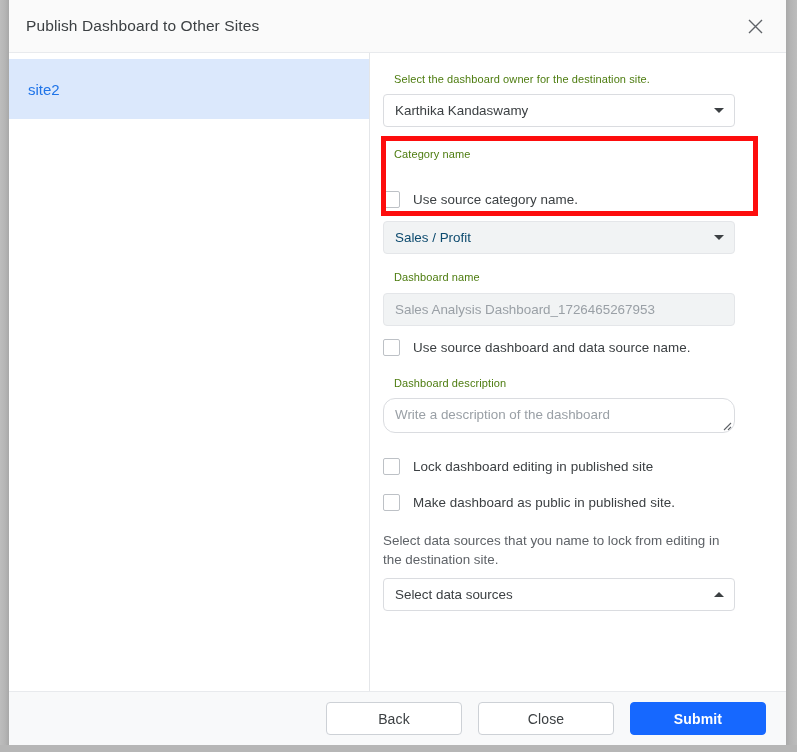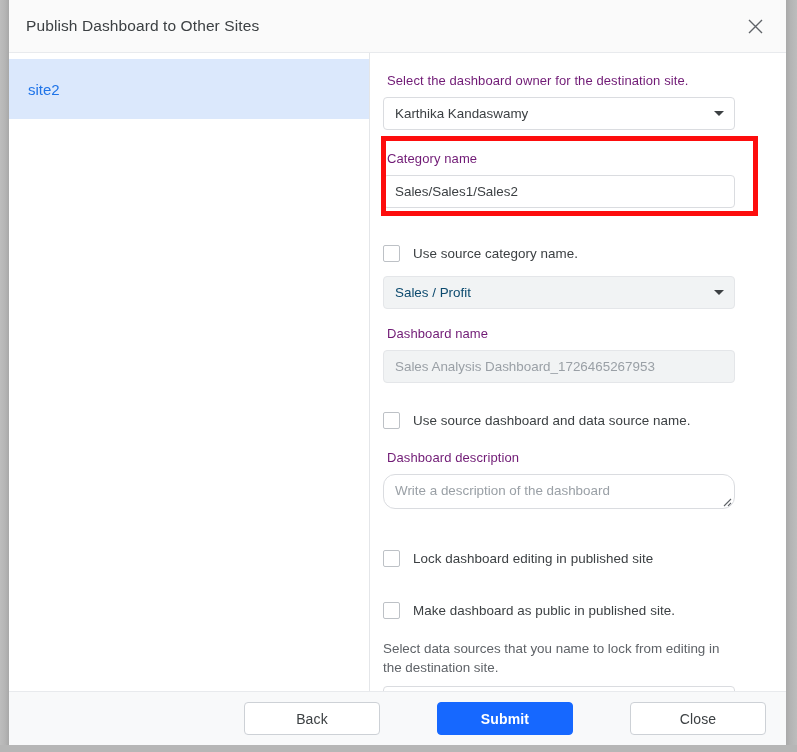--- a/index.html
+++ b/index.html
@@ -120,23 +120,23 @@
 
   .content {
     flex: 1;
     padding: 19px 30px 10px 13px;
     box-sizing: border-box;
     overflow: hidden;
     position: relative;
   }
 
   .field-label {
-    font-size: 13px;
-    color: #701a75;
-    margin: 0 0 7px 4px;
+    font-size: 11px;
+    color: #4d7c0f;
+    margin: 0 0 7px 11px;
     line-height: 1.38;
     letter-spacing: 0.1px;
   }
 
   .control {
     width: 352px;
     height: 33px;
     box-sizing: border-box;
     border: 1px solid #dadce0;
     border-radius: 4px;
@@ -176,21 +176,20 @@
   .spacer-8  { height: 8px; }
   .spacer-14 { height: 14px; }
   .spacer-16 { height: 16px; }
   .spacer-20 { height: 20px; }
 
   .check-row {
     display: flex;
     align-items: center;
     height: 28px;
     cursor: pointer;
-    margin-top: 16px;
   }
   .checkbox {
     width: 17px; height: 17px;
     border: 1px solid #bdc1c6;
     border-radius: 2px;
     background: #ffffff;
     box-sizing: border-box;
     flex: 0 0 auto;
   }
   .check-label {
@@ -259,21 +258,20 @@
     height: 33px;
     min-width: 136px;
     border-radius: 4px;
     font-size: 14px;
     display: flex;
     align-items: center;
     justify-content: center;
     cursor: pointer;
     box-sizing: border-box;
     letter-spacing: 0.15px;
-    margin-left: 41px;
   }
   .btn.secondary {
     background: #ffffff;
     border: 1px solid #cdd1d6;
     color: #3c4043;
   }
   .btn.primary {
     background: #1668ff;
     border: 1px solid #1668ff;
     color: #ffffff;
@@ -314,23 +312,20 @@
 
         <div class="field-label">Select the dashboard owner for the destination site.</div>
         <div class="control select">
           <span class="value">Karthika Kandaswamy</span>
           <span class="caret down"></span>
         </div>
 
         <div class="spacer-20"></div>
 
         <div class="field-label">Category name</div>
-        <div class="control">
-          <span class="value">Sales/Sales1/Sales2</span>
-        </div>
 
         <div class="spacer-16"></div>
 
         <div class="check-row">
           <span class="checkbox"></span>
           <span class="check-label">Use source category name.</span>
         </div>
 
         <div class="spacer-8"></div>
 
@@ -385,21 +380,21 @@
         <div class="control select">
           <span class="value">Select data sources</span>
           <span class="caret up"></span>
         </div>
 
       </div>
     </div>
 
     <div class="footer">
       <div class="btn secondary">Back</div>
+      <div class="btn secondary">Close</div>
       <div class="btn primary">Submit</div>
-      <div class="btn secondary">Close</div>
     </div>
 
   </div>
 
   <div id="highlight-box"></div>
 
 </div>
 
 </body></html>

